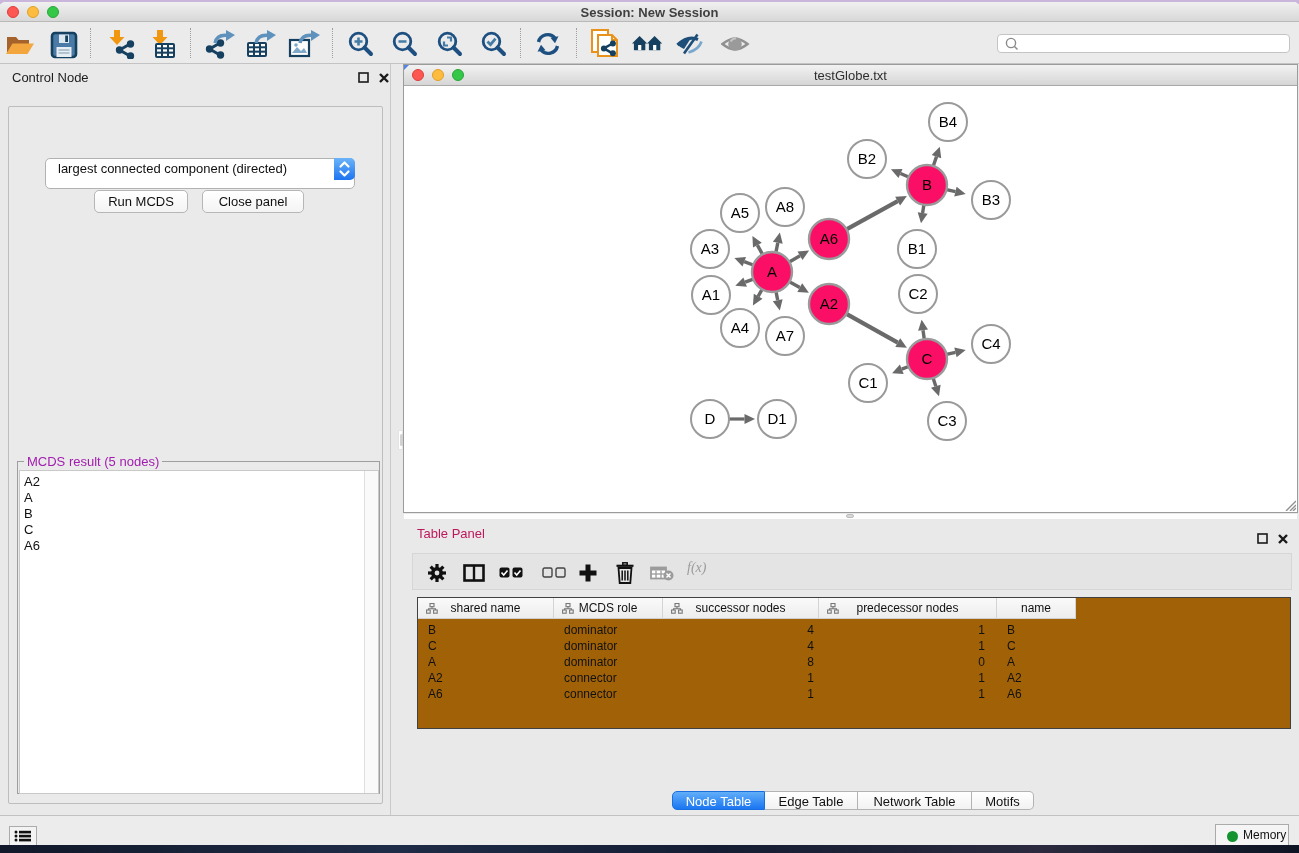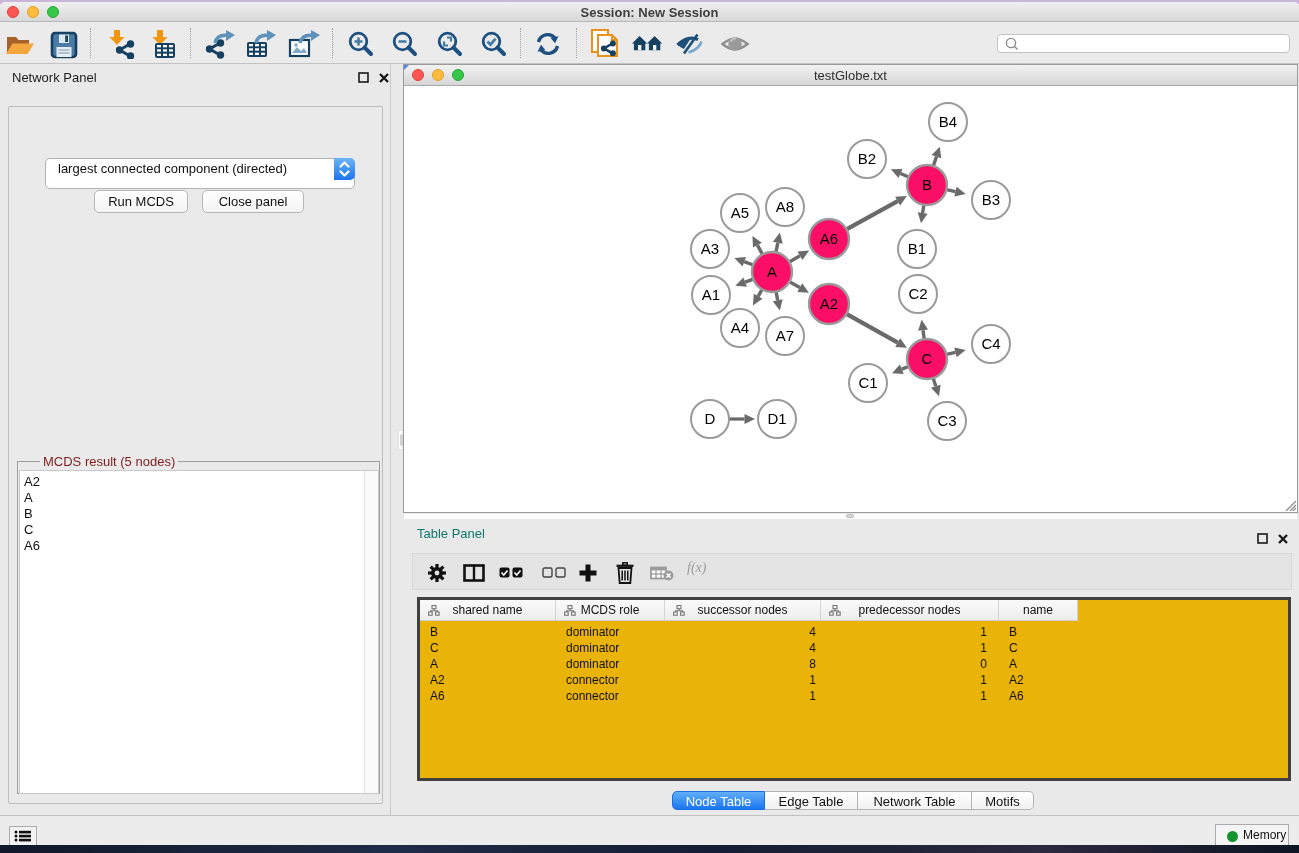--- a/index.html
+++ b/index.html
@@ -26,44 +26,44 @@
 .tab { border:1px solid #b3b3b3; border-left:none; background:linear-gradient(#ffffff,#f2f2f2); color:#111; padding:0 13px; line-height:19px; text-align:center; }
 .tab.first { border-left:1px solid #b3b3b3; border-radius:5px 0 0 5px; }
 .tab.last { border-radius:0 5px 5px 0; }
 .tab.sel { background:linear-gradient(#62aef8,#1a76f2); color:#fff; border-color:#1a6ee0; }
 #tabpanel { position:absolute; left:8px; top:42px; width:375px; height:698px; border:1px solid #bdbdbd; border-radius:2px; background:#eaeaea; }
 #optlabel { position:absolute; left:0; width:375px; top:29px; text-align:center; font-size:13px; color:#101010; }
 #dropdown { position:absolute; left:37px; top:52px; width:310px; height:31px; background:#fff; border:1px solid #b2b2b2; border-radius:5px; font-size:13px; color:#101010; line-height:20px; padding-left:12px; }
 #dropdown .step { position:absolute; right:-1px; top:-1px; width:21px; height:22px; border-radius:0 5px 5px 0; background:linear-gradient(#6cb4f9,#1d74f0); }
 .btn { position:absolute; top:84px; height:23px; background:linear-gradient(#ffffff,#f4f4f4); border:1px solid #b6b6b6; border-radius:5px; font-size:13px; color:#101010; text-align:center; line-height:21px; }
 #fieldset { position:absolute; left:9px; top:355px; width:363px; height:333px; border:1px solid #9e9e9e; }
-#fieldset .legend { position:absolute; left:22px; top:-8px; background:#eaeaea; padding:0 3px; font-size:13px; color:#7f1d1d; }
+#fieldset .legend { position:absolute; left:6px; top:-8px; background:#eaeaea; padding:0 3px; font-size:13px; color:#a21caf; }
 #mcdslist { position:absolute; left:1px; top:8px; width:360px; height:324px; padding-top:3px; background:#fff; border:1px solid #c9c9c9; font-size:13px; color:#101010; }
 #mcdslist .sb { position:absolute; right:0; top:0; width:14px; height:100%; background:#fafafa; border-left:1px solid #e0e0e0; }
 #mcdslist div.it { padding-left:4px; height:16px; line-height:16px; }
 
 #netwin { position:absolute; left:403px; top:62px; width:895px; height:449px; border:1px solid #9b9b9b; background:#fff; }
 #nettitle { position:absolute; left:0; top:0; width:893px; height:21px; background:linear-gradient(#f2f2f2,#d6d6d6); border-bottom:1px solid #a9a9a9; }
 #nettitle .title { position:absolute; left:0; right:0; top:3px; text-align:center; font-size:13px; color:#2e2e2e; }
 #nettitle .r { left:8px; background:#fc5753; border:1px solid #df3e38; }
 #nettitle .y { left:28px; background:#fdbc40; border:1px solid #dfa023; }
 #nettitle .g { left:48px; background:#34c748; border:1px solid #2aa63a; }
 #graph { position:absolute; left:0; top:23px; }
 #graph text { font-size:15px; fill:#000; text-anchor:middle; font-family:"Liberation Sans",sans-serif; }
 #grip { position:absolute; right:1px; bottom:1px; width:11px; height:11px; }
 
 #vtrack { position:absolute; left:398px; top:428px; width:5px; height:20px; background:#fff; border:1px solid #e3e3e3; }
 #vthumb { position:absolute; left:399.5px; top:432px; width:3px; height:12px; background:#d2d2d2; border-radius:2px; }
 #htrack { position:absolute; left:404px; top:511.5px; width:893px; height:5px; background:#fdfdfd; }
 #hthumb { position:absolute; left:846px; top:512px; width:8px; height:4px; background:#d8d8d8; border:1px solid #bdbdbd; border-radius:2px; }
 
 #tpanel { position:absolute; left:392px; top:518px; width:907px; height:295px; background:#e9e9e9; }
-#tpanel .ptitle { position:absolute; left:25px; top:6px; font-size:13px; color:#0f766e; }
+#tpanel .ptitle { position:absolute; left:25px; top:6px; font-size:13px; color:#be185d; }
 #ttoolbar { position:absolute; left:20px; top:33px; width:880px; height:37px; background:#e4e4e4; border:1px solid #d6d6d6; }
-#ttable { position:absolute; left:25px; top:77px; width:874px; height:184px; background:#eab308; border:3px solid #404040; }
+#ttable { position:absolute; left:25px; top:77px; width:874px; height:132px; background:#a16207; border:1px solid #404040; }
 #thead { position:absolute; left:0; top:0; height:21px; width:658px; background:linear-gradient(#fafafa,#ededed); border-bottom:1px solid #cfcfcf; font-size:12px; color:#111; }
 .hcell { position:absolute; top:0; height:21px; border-right:1px solid #d4d4d4; text-align:center; line-height:21px; }
 .trow { position:absolute; font-size:12px; color:#111; height:16px; line-height:16px; }
 #tabs2 { position:absolute; left:280px; top:271px; height:19px; display:flex; font-size:13px; }
 
 #statusbar { position:absolute; left:0; top:813px; width:1299px; height:30px; background:#ececec; border-top:1px solid #c2c2c2; }
 #listbtn { position:absolute; left:9px; top:10px; width:28px; height:20px; background:#f3f3f3; border:1px solid #ababab; }
 #membtn { position:absolute; left:1215px; top:8px; width:74px; height:22px; background:#f5f5f5; border:1px solid #ababab; font-size:12px; color:#111; }
 #membtn .dot { position:absolute; left:11px; top:5.5px; width:11px; height:11px; border-radius:50%; background:#14942e; }
 #membtn .lbl { position:absolute; left:27px; top:3px; }
@@ -211,21 +211,21 @@
       </svg>
     <div id="searchbox">
         <svg width="16" height="16" style="position:absolute;left:6px;top:1px">
           <circle cx="7" cy="7" r="4.6" fill="none" stroke="#8a8a8a" stroke-width="1.4"></circle>
           <line x1="10.3" y1="10.3" x2="13.5" y2="13.5" stroke="#8a8a8a" stroke-width="1.4"></line>
         </svg>
       </div>
   </div>
   <div id="mainbg"></div>
   <div id="cpanel">
-    <div class="ptitle">Network Panel</div>
+    <div class="ptitle">Control Node</div>
     <svg class="wicons" style="left:358px" width="34" height="14">
         <rect x="1" y="2" width="9" height="9" fill="none" stroke="#1a1a1a" stroke-width="1.6"></rect>
         <path d="M22 3 l8 8 M30 3 l-8 8" stroke="#1a1a1a" stroke-width="2.4"></path>
       </svg>
     <div id="tabpanel"></div>
     <div style="position:absolute;left:8px;top:42px;width:375px;height:698px;pointer-events:none;">
       <div id="dropdown">largest connected component (directed)<div class="step">
             <svg width="21" height="22" style="position:absolute;left:0;top:0">
               <path d="M6.5 8.5 L10.5 4.5 L14.5 8.5" fill="none" stroke="#fff" stroke-width="2.2" stroke-linecap="round" stroke-linejoin="round"></path>
               <path d="M6.5 13.5 L10.5 17.5 L14.5 13.5" fill="none" stroke="#fff" stroke-width="2.2" stroke-linecap="round" stroke-linejoin="round"></path>

